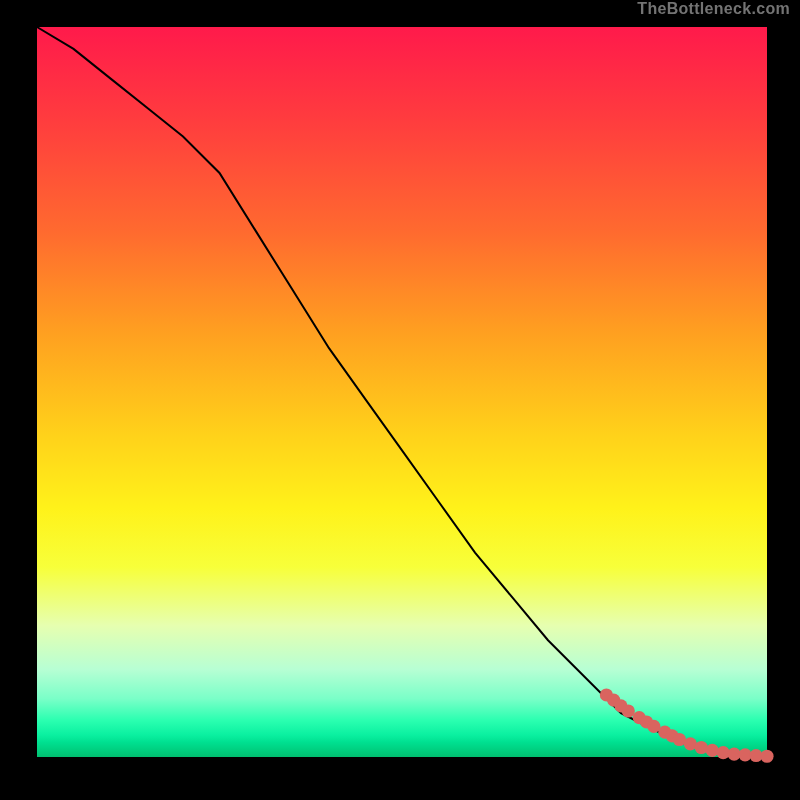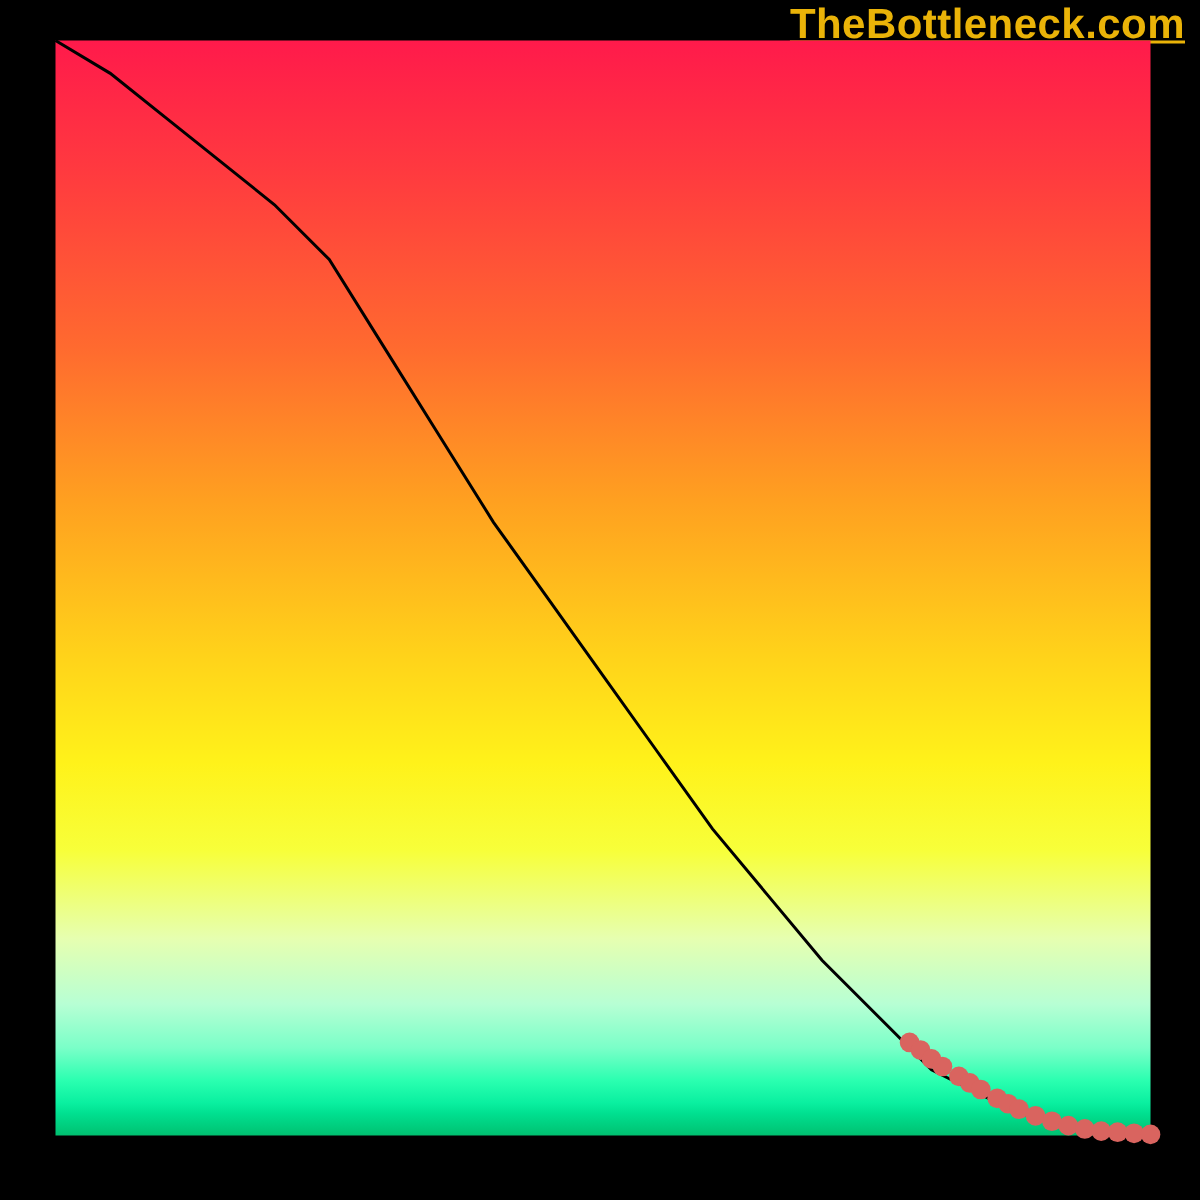--- a/index.html
+++ b/index.html
@@ -13,26 +13,25 @@
   }
   .wrap {
     position: relative;
     width: 800px;
     height: 800px;
   }
   .watermark {
     position: absolute;
     top: 0;
     right: 10px;
-    color: #eab308;
-    font-size: 28px;
+    color: #737373;
+    font-size: 16px;
     font-weight: 600;
     letter-spacing: 0.3px;
     user-select: none;
-    text-decoration: underline;
   }
   .plot-area {
     position: absolute;
     left: 37px;
     top: 27px;
     width: 730px;
     height: 730px;
     background: linear-gradient(
       to bottom,
       #ff1a4b 0%,

